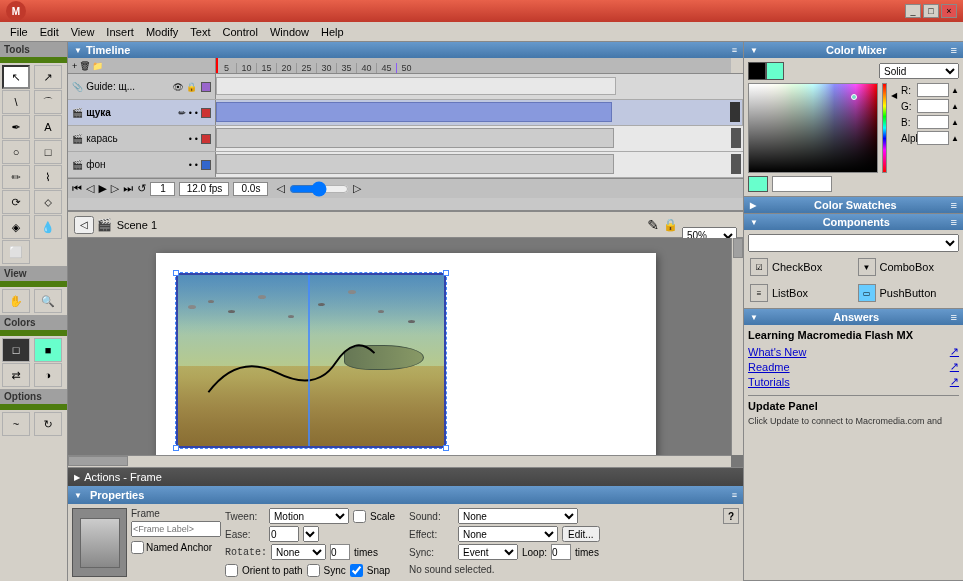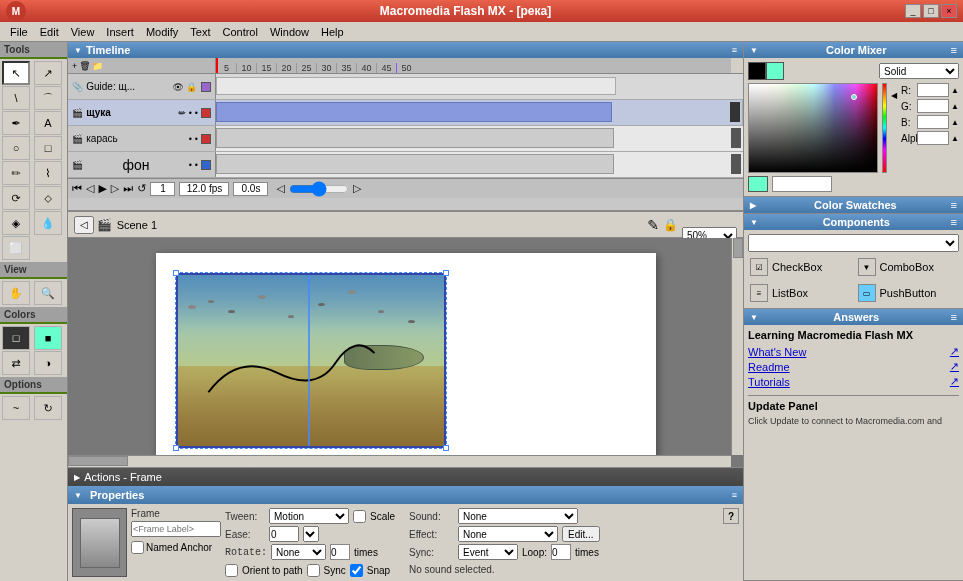--- a/index.html
+++ b/index.html
@@ -49,21 +49,21 @@
       border-right: 1px solid #888;
       display: flex;
       flex-direction: column;
     }
     .toolbar-section-label {
       background: #a0a0a0;
       padding: 2px 4px;
       font-size: 10px;
       font-weight: bold;
       color: #333;
-      border-bottom: 2px solid #4d7c0f;
+      border-bottom: 6px solid #4d7c0f;
     }
     .toolbar-grid {
       display: grid;
       grid-template-columns: 1fr 1fr;
       gap: 1px;
       padding: 2px;
     }
     .tool-btn {
       width: 28px; height: 24px;
       background: #d4d0c8;
@@ -235,21 +235,20 @@
 
     
     .guide-layer { background: #d0d0d0; }
     .active-layer { background: #c0c8e0; }
   </style>
 </head>
 <body>
 
 <div id="titlebar">
   <div class="logo">M</div>
-  <div class="title">Macromedia Flash MX - [река]</div>
   <div class="win-controls">
     <div class="win-btn">_</div>
     <div class="win-btn">□</div>
     <div class="win-btn close">×</div>
   </div>
 </div>
 
 <div id="menubar">
   <div class="menu-item">File</div>
   <div class="menu-item">Edit</div>
@@ -375,21 +374,21 @@
         </div>
         <div style="flex:1; background:#e8e8e8; height:100%; position:relative;">
           <div style="position:absolute; top:2px; height:20px; left:0; width:398px; background:#cccccc; border:1px solid #999;"></div>
           <div style="position:absolute; top:2px; height:20px; right:2px; width:10px; background:#555;"></div>
         </div>
       </div>
 
       <div class="timeline-layer">
         <div class="layer-name-area">
           <span style="font-size:9px;">🎬</span>
-          <span style="font-size:14px; flex:1;text-align:center;">фон</span>
+          <span style="font-size:10px; flex:1;">фон</span>
           <span style="font-size:9px;">•</span>
           <span style="font-size:9px;">•</span>
           <div style="width:10px;height:10px;background:#3366cc;border:1px solid #555;"></div>
         </div>
         <div style="flex:1; background:#e8e8e8; height:100%; position:relative;">
           <div style="position:absolute; top:2px; height:20px; left:0; width:398px; background:#cccccc; border:1px solid #999;"></div>
           <div style="position:absolute; top:2px; height:20px; right:2px; width:10px; background:#555;"></div>
         </div>
       </div>
 

